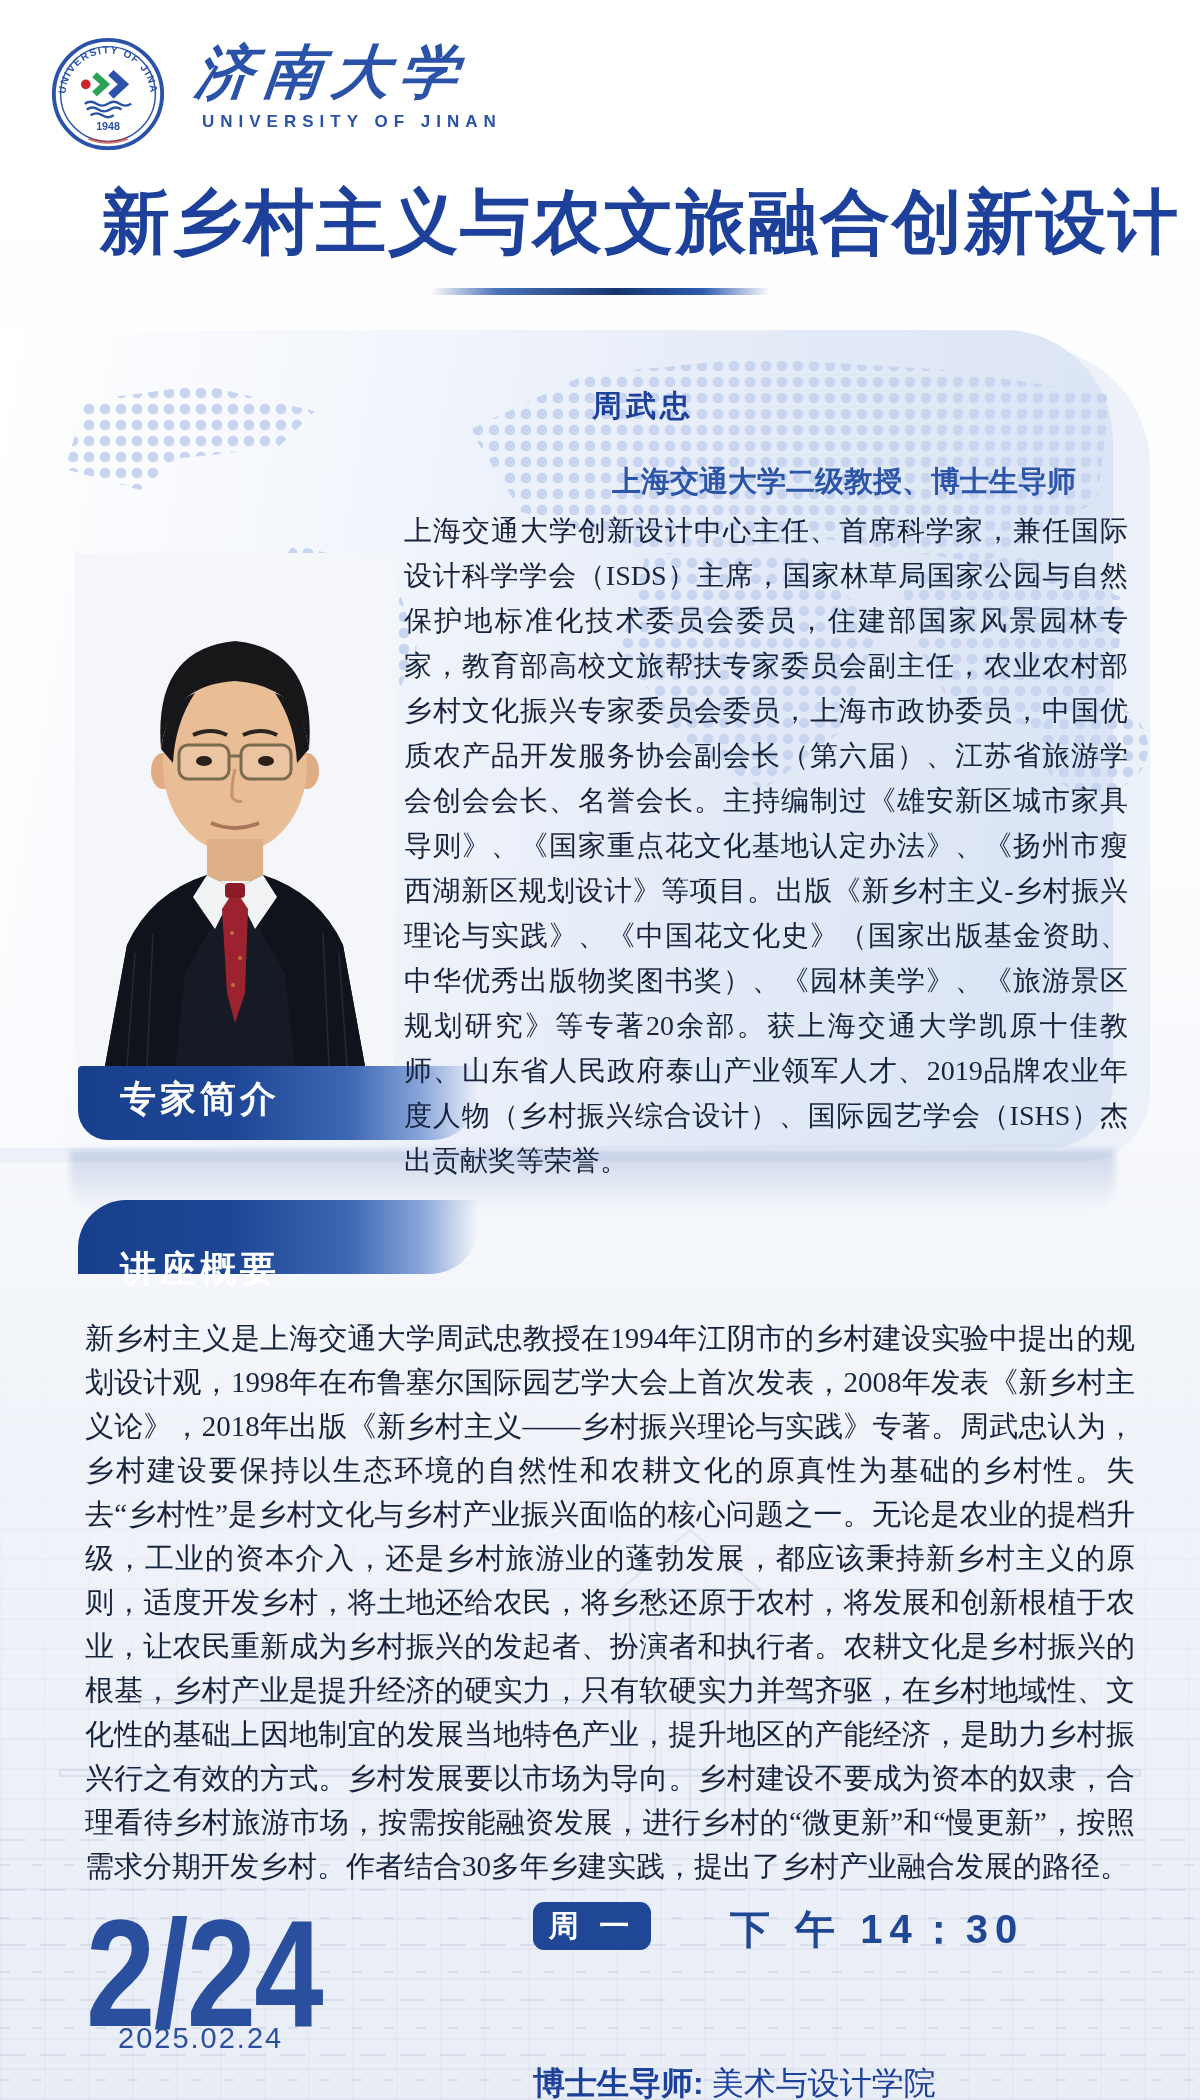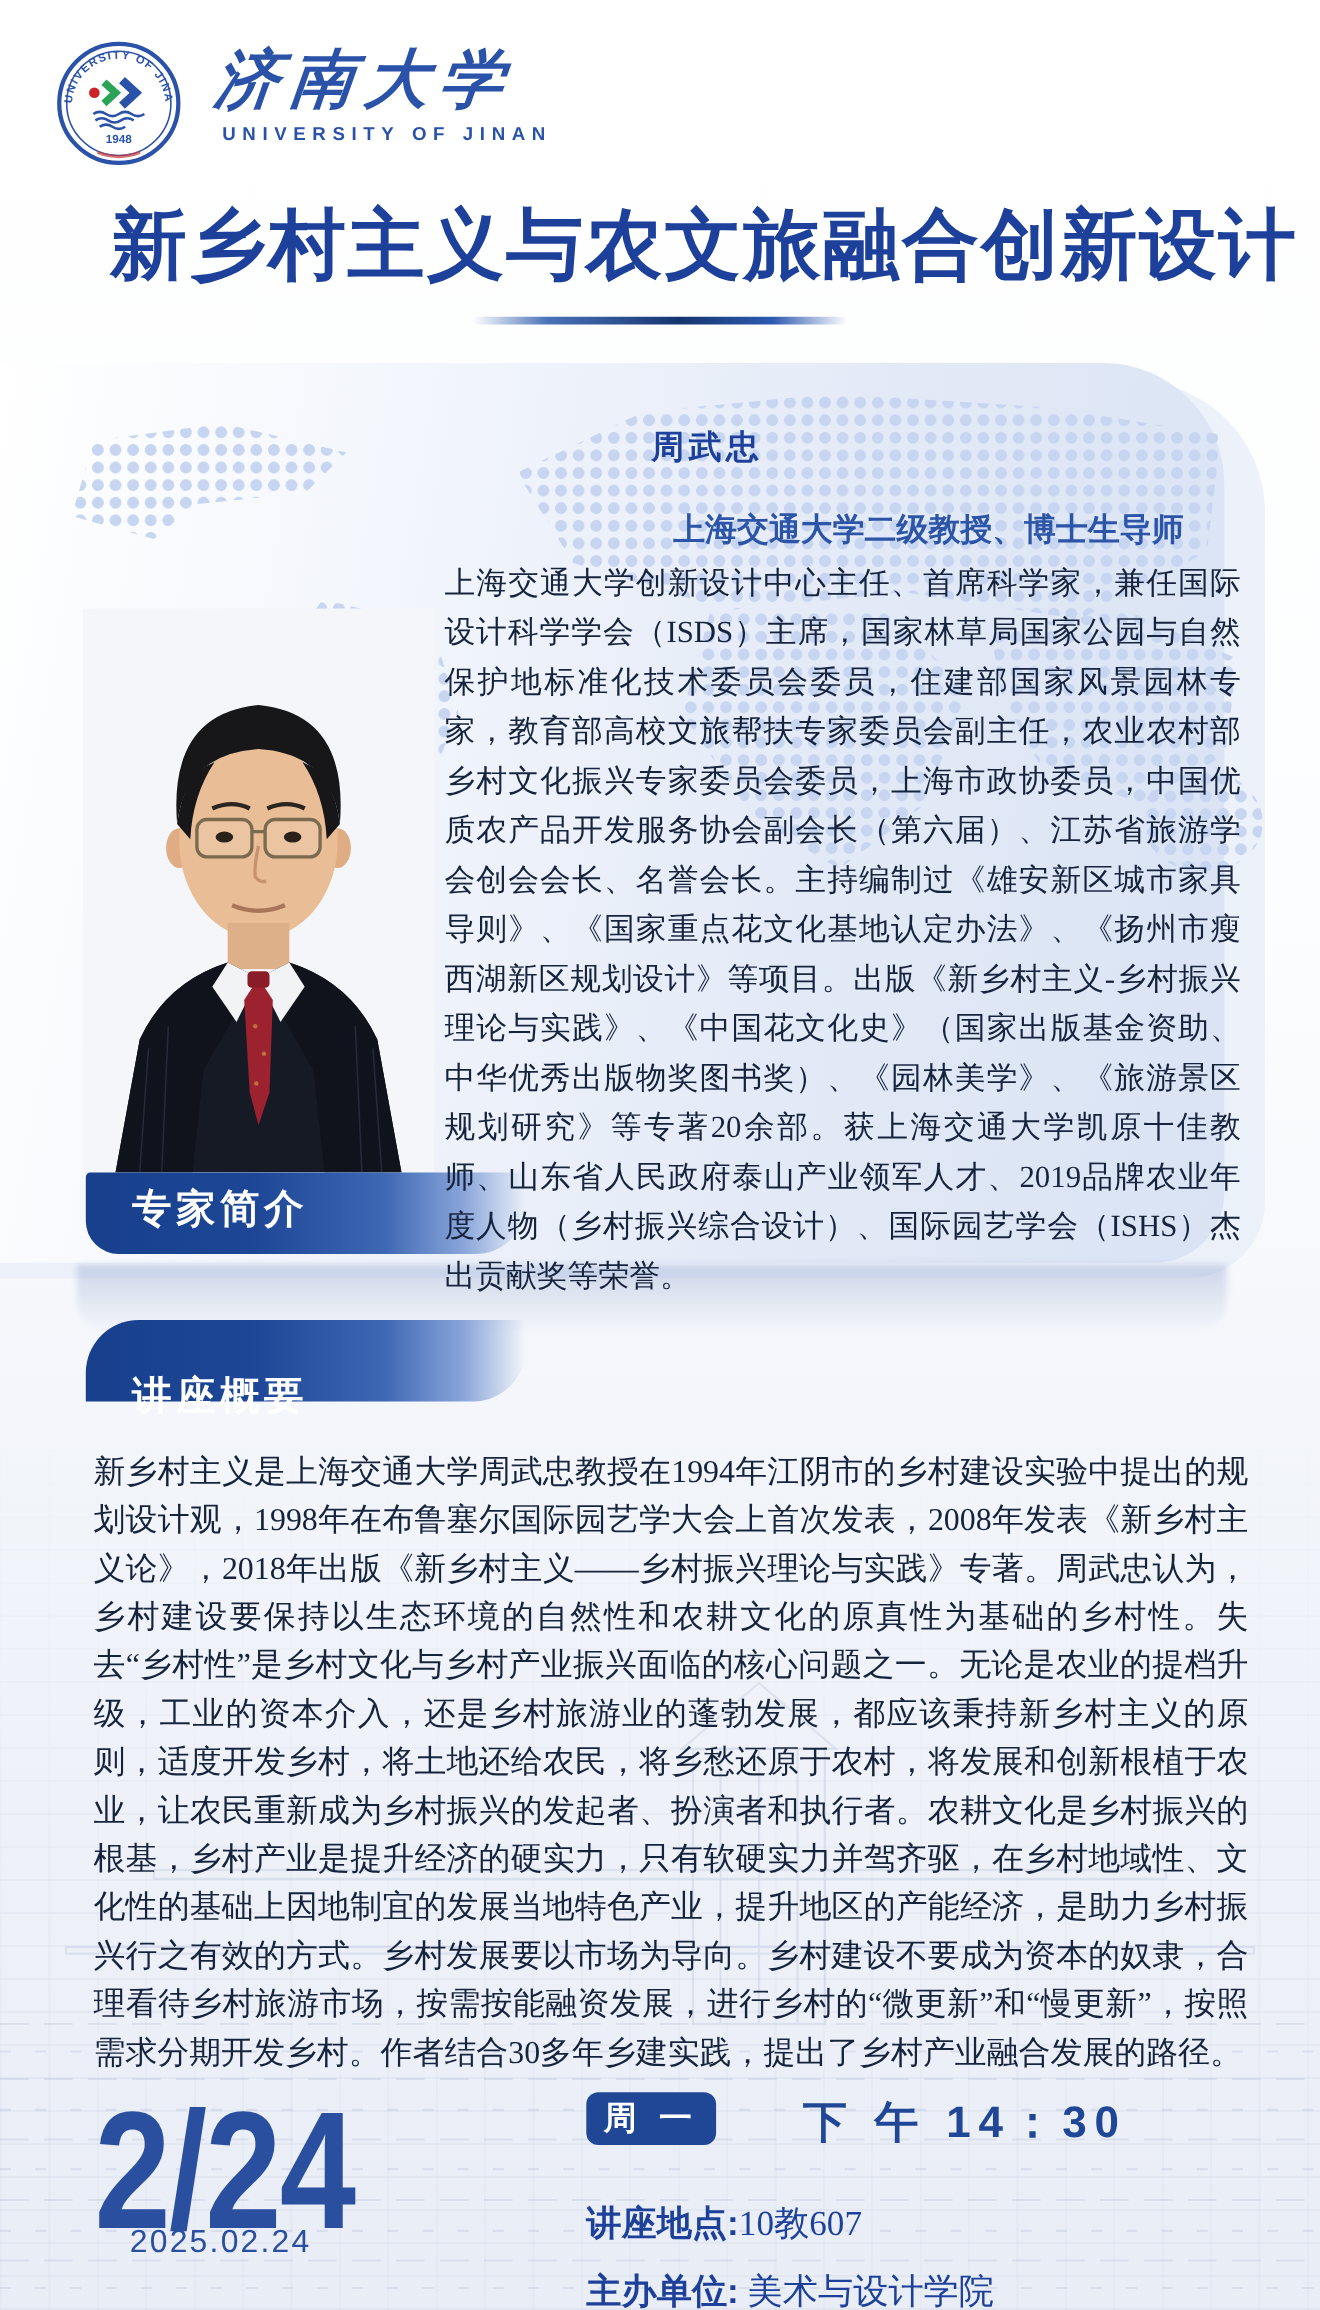--- a/index.html
+++ b/index.html
@@ -184,21 +184,18 @@
 
   <div class="ribbon summary">
     <div class="lab">讲座概要</div>
   </div>
   <div class="summary-text">新乡村主义是上海交通大学周武忠教授在1994年江阴市的乡村建设实验中提出的规划设计观，1998年在布鲁塞尔国际园艺学大会上首次发表，2008年发表《新乡村主义论》，2018年出版《新乡村主义——乡村振兴理论与实践》专著。周武忠认为，乡村建设要保持以生态环境的自然性和农耕文化的原真性为基础的乡村性。失去“乡村性”是乡村文化与乡村产业振兴面临的核心问题之一。无论是农业的提档升级，工业的资本介入，还是乡村旅游业的蓬勃发展，都应该秉持新乡村主义的原则，适度开发乡村，将土地还给农民，将乡愁还原于农村，将发展和创新根植于农业，让农民重新成为乡村振兴的发起者、扮演者和执行者。农耕文化是乡村振兴的根基，乡村产业是提升经济的硬实力，只有软硬实力并驾齐驱，在乡村地域性、文化性的基础上因地制宜的发展当地特色产业，提升地区的产能经济，是助力乡村振兴行之有效的方式。乡村发展要以市场为导向。乡村建设不要成为资本的奴隶，合理看待乡村旅游市场，按需按能融资发展，进行乡村的“微更新”和“慢更新”，按照需求分期开发乡村。作者结合30多年乡建实践，提出了乡村产业融合发展的路径。</div>
 
   <div class="date-short">2/24</div>
   <div class="date-full">2025.02.24</div>
   <div class="weekday-badge">周 一</div>
   <div class="time-text">下 午 14：30</div>
-  <div class="info-row row-loc">
-    <span class="lbl">讲座地点:</span><span>10教607</span>
-  </div>
   <div class="info-row row-org">
-    <span class="lbl">主办单位:</span>
+    <span class="lbl">博士生导师:</span>
     <span>美术与设计学院</span>
   </div>
 
 </div>
 
 </body></html>

